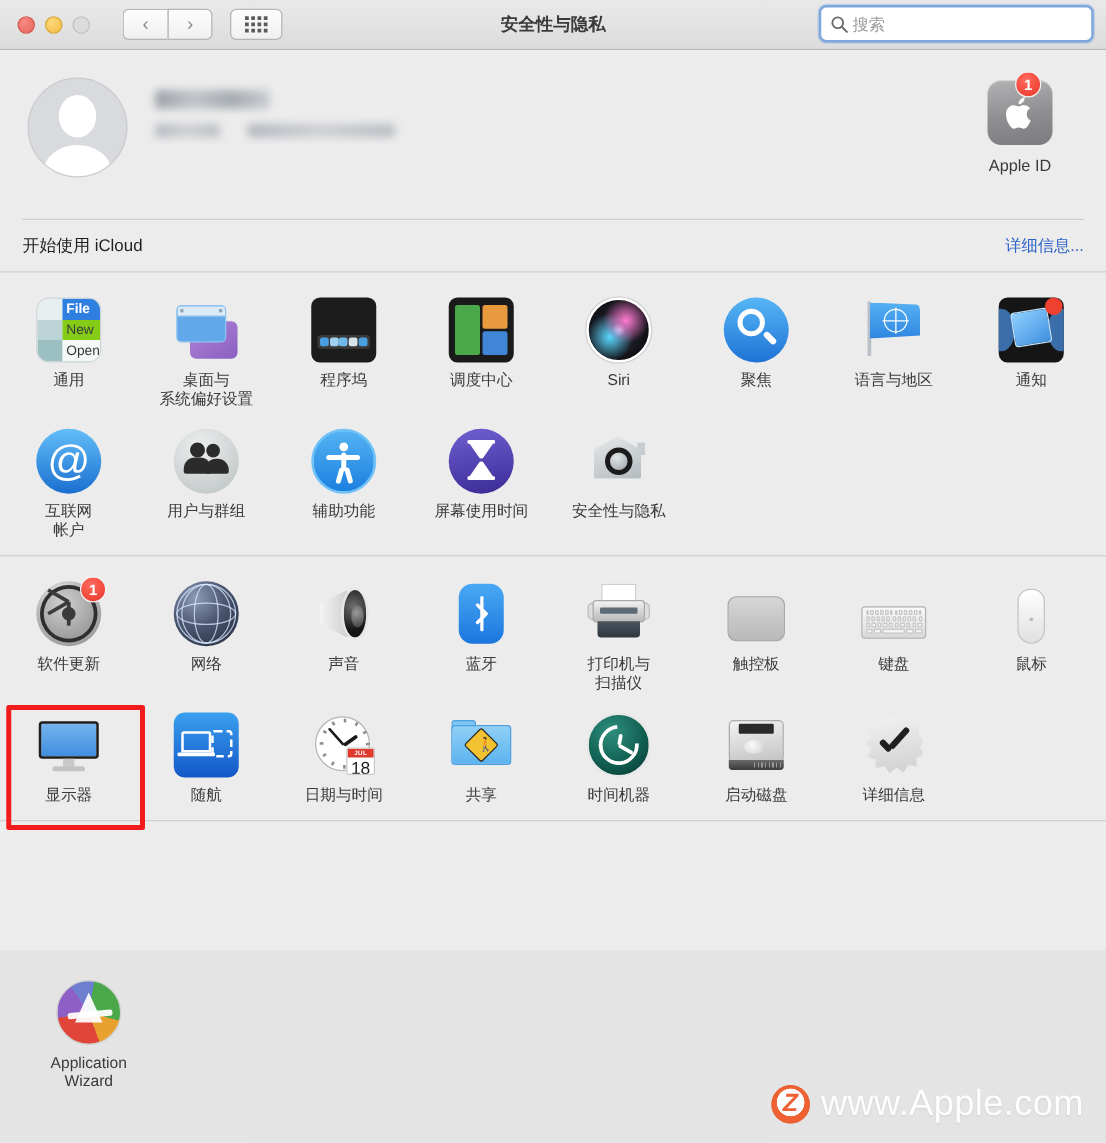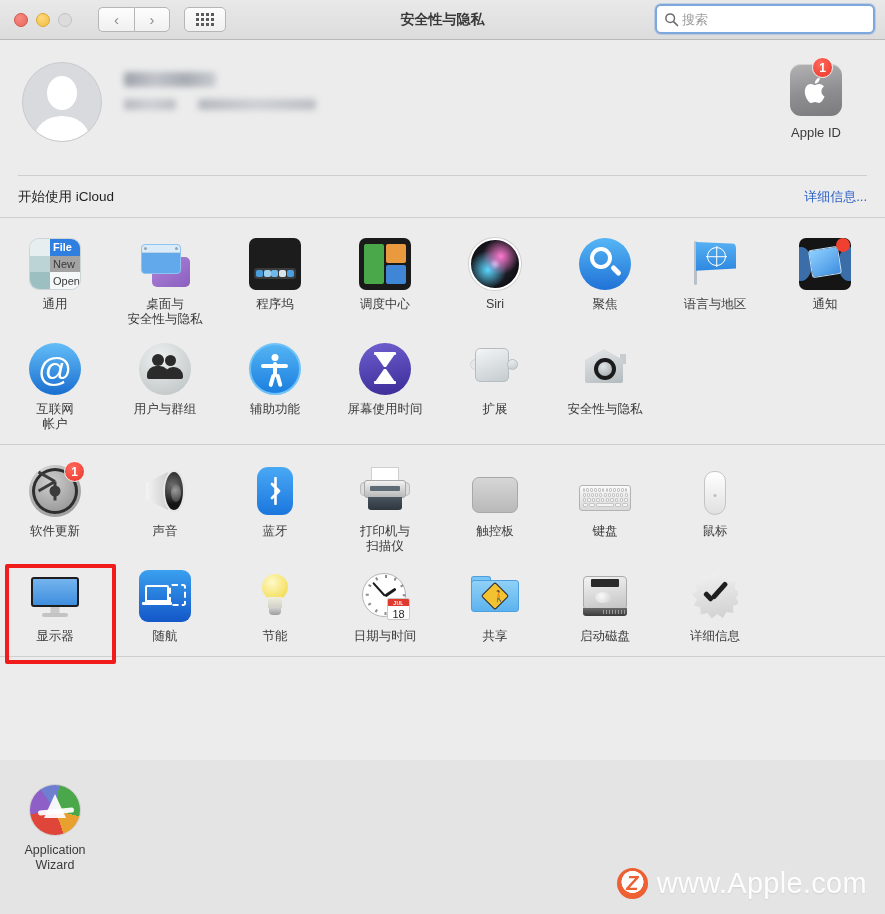--- a/index.html
+++ b/index.html
@@ -156,21 +156,21 @@
   
   .ic { width: 52px; height: 52px; position: relative; }
 
   
   .ic-general { border-radius: 10px; overflow: hidden; background:#eaf0f1; border:1px solid #ccd4d6;
     display:grid; grid-template-columns: 40% 60%; grid-template-rows: 1fr 1fr 1fr; }
   .ic-general .q { background:#e7eef0; }
   .ic-general .q2 { background:#bcd4d6; }
   .ic-general .q3 { background:#9cc0c2; }
   .ic-general .m1 { background:#2f7fe0; color:#fff; font-size:11px; font-weight:bold; display:flex; align-items:center; padding-left:3px; }
-  .ic-general .m2 { background:#a3a3a3; color:#3a3a3a; font-size:11px; display:flex; align-items:center; padding-left:3px; }
+  .ic-general .m2 { background:#84cc16; color:#3a3a3a; font-size:11px; display:flex; align-items:center; padding-left:3px; }
   .ic-general .m3 { background:#f4f8f9; color:#3a3a3a; font-size:11px; display:flex; align-items:center; padding-left:3px; }
 
   
   .ic-desk .back {
     position:absolute; right:1px; bottom:3px; width:38px; height:30px; border-radius:5px;
     background: linear-gradient(145deg,#b185d8,#8a5fc0);
   }
   .ic-desk .front {
     position:absolute; left:2px; top:6px; width:40px; height:30px; border-radius:4px;
     background:#61a9ea; border:1px solid #8fc3f0; overflow:hidden;
@@ -364,21 +364,21 @@
     background:#fff; border:1.5px solid #b6b6b6; }
   .ic-dt .hh { position:absolute; left:50%; top:50%; width:2.5px; height:13px; background:#1a1a1a;
     transform-origin:50% 100%; transform: translate(-50%,-100%) rotate(55deg); border-radius:2px; }
   .ic-dt .mm { position:absolute; left:50%; top:50%; width:2px; height:18px; background:#1a1a1a;
     transform-origin:50% 100%; transform: translate(-50%,-100%) rotate(-42deg); border-radius:2px; }
   .ic-dt .cal { position:absolute; right:1px; bottom:2px; width:23px; height:22px; border-radius:2px;
     background:#fff; border:1px solid #c9c9c9; overflow:hidden; }
   .ic-dt .cal .mo { height:7px; background:#e03a2f; color:#fff; font-size:5px; font-weight:bold;
     display:flex; align-items:center; justify-content:center; letter-spacing:.3px; }
   .ic-dt .cal .dy { height:15px; display:flex; align-items:center; justify-content:center;
-    font-size:11px; color:#1f1f1f; font-weight:500; }
+    font-size:14px; color:#1f1f1f; font-weight:500; }
   .ic-dt .ticks i { position:absolute; width:1.5px; height:3px; background:#8d8d8d; left:50%; top:5px;
     transform-origin: 50% 20px; }
 
   
   .ic-shr .fld { position:absolute; left:2px; top:10px; width:48px; height:32px; border-radius:3px;
     background: linear-gradient(180deg,#8fd0f7,#5cb3ef); border:1px solid #4da0e0; }
   .ic-shr .tab { position:absolute; left:2px; top:6px; width:20px; height:7px; border-radius:3px 3px 0 0;
     background:#7cc6f5; border:1px solid #4da0e0; border-bottom:none; }
   .ic-shr .sign { position:absolute; left:16px; top:16px; width:20px; height:20px; background:#f2c230;
     border:1.5px solid #2a2a2a; transform: rotate(45deg); border-radius:2px; }
@@ -551,21 +551,21 @@
             <span class="back"></span>
             <span class="front">
                 <span class="bar">
                   <i></i>
                   <i></i>
                 </span>
               </span>
           </span>
         </span>
         <span class="cap">桌面与
-安全性与隐私</span>
+系统偏好设置</span>
       </div>
 
       <div class="cell">
         <span class="glyph">
           <span class="ic ic-dock">
             <span class="strip">
               <i style="background:#4a9fe0"></i>
                 <i style="background:#9fd0f0"></i>
               <i style="background:#6fb8ea"></i>
                 <i style="background:#d8e4ec"></i>
@@ -672,30 +672,20 @@
               <span class="cap1"></span>
                 <span class="top"></span>
                 <span class="bot"></span>
                 <span class="cap2"></span>
             </span>
           </span>
         </span>
         <span class="cap">屏幕使用时间</span>
       </div>
 
-      <div class="cell">
-        <span class="glyph">
-          <span class="ic ic-ext">
-              <span class="knobL"></span>
-              <span class="pz"></span>
-              <span class="knobR"></span>
-            </span>
-        </span>
-        <span class="cap">扩展</span>
-      </div>
 
       <div class="cell">
         <span class="glyph">
           <span class="ic ic-sec">
               <span class="chim"></span>
               <span class="house"></span>
               <span class="ring"></span>
             </span>
         </span>
         <span class="cap">安全性与隐私</span>
@@ -715,20 +705,31 @@
             <span class="sp" style="transform:translate(-50%,-50%) rotate(0deg)"></span>
             <span class="sp" style="transform:translate(-50%,-50%) rotate(60deg)"></span>
             <span class="sp" style="transform:translate(-50%,-50%) rotate(120deg)"></span>
             <span class="hub"></span>
           </span>
           <span class="badge" style="right:-4px; top:-4px;">1</span>
         </span>
         <span class="cap">软件更新</span>
       </div>
 
+      <div class="cell">
+        <span class="glyph">
+          <span class="ic ic-net">
+            <span class="m m1"></span>
+              <span class="m m2"></span>
+              <span class="m m3"></span>
+              <span class="m m4"></span>
+          </span>
+        </span>
+        <span class="cap">网络</span>
+      </div>
 
       <div class="cell">
         <span class="glyph">
           <span class="ic ic-snd">
               <span class="cone"></span>
               <span class="drum"></span>
             </span>
         </span>
         <span class="cap">声音</span>
       </div>
@@ -845,30 +846,20 @@
         <span class="glyph">
           <span class="ic ic-side">
               <span class="lap"></span>
               <span class="lapb"></span>
               <span class="pad"></span>
             </span>
         </span>
         <span class="cap">随航</span>
       </div>
 
-      <div class="cell">
-        <span class="glyph">
-          <span class="ic ic-bulb">
-              <span class="b"></span>
-              <span class="n"></span>
-              <span class="s"></span>
-            </span>
-        </span>
-        <span class="cap">节能</span>
-      </div>
 
       <div class="cell">
         <span class="glyph">
           <span class="ic ic-dt">
             <span class="clock"></span>
             <span class="ticks">
               <i style="transform:rotate(0deg)"></i><i style="transform:rotate(30deg)"></i>
               <i style="transform:rotate(60deg)"></i><i style="transform:rotate(90deg)"></i>
               <i style="transform:rotate(120deg)"></i><i style="transform:rotate(150deg)"></i>
               <i style="transform:rotate(180deg)"></i><i style="transform:rotate(210deg)"></i>
@@ -890,20 +881,30 @@
           <span class="ic ic-shr">
             <span class="tab"></span>
               <span class="fld"></span>
               <span class="sign"></span>
               <span class="man">🚶</span>
           </span>
         </span>
         <span class="cap">共享</span>
       </div>
 
+      <div class="cell">
+        <span class="glyph">
+          <span class="ic ic-tm">
+              <span class="dial"></span>
+              <span class="h1"></span>
+              <span class="h2"></span>
+            </span>
+        </span>
+        <span class="cap">时间机器</span>
+      </div>
 
       <div class="cell">
         <span class="glyph">
           <span class="ic ic-sd">
               <span class="top"></span>
               <span class="slot"></span>
               <span class="disc"></span>
               <span class="base"></span>
             </span>
         </span>
@@ -918,21 +919,21 @@
             </span>
         </span>
         <span class="cap">详细信息</span>
       </div>
     </div>
   </div>
 
   <div class="hr-full"></div>
 
   <div class="bottom-area">
-    <div class="section" style="padding-top:14px;">
+    <div class="section" style="padding-top:14px;padding-left:16px;">
       <div class="row">
         <div class="cell">
           <span class="glyph">
             <span class="ic ic-aw">
                 <span class="tri"></span>
                 <span class="bar"></span>
               </span>
           </span>
           <span class="cap">Application
 Wizard</span>

